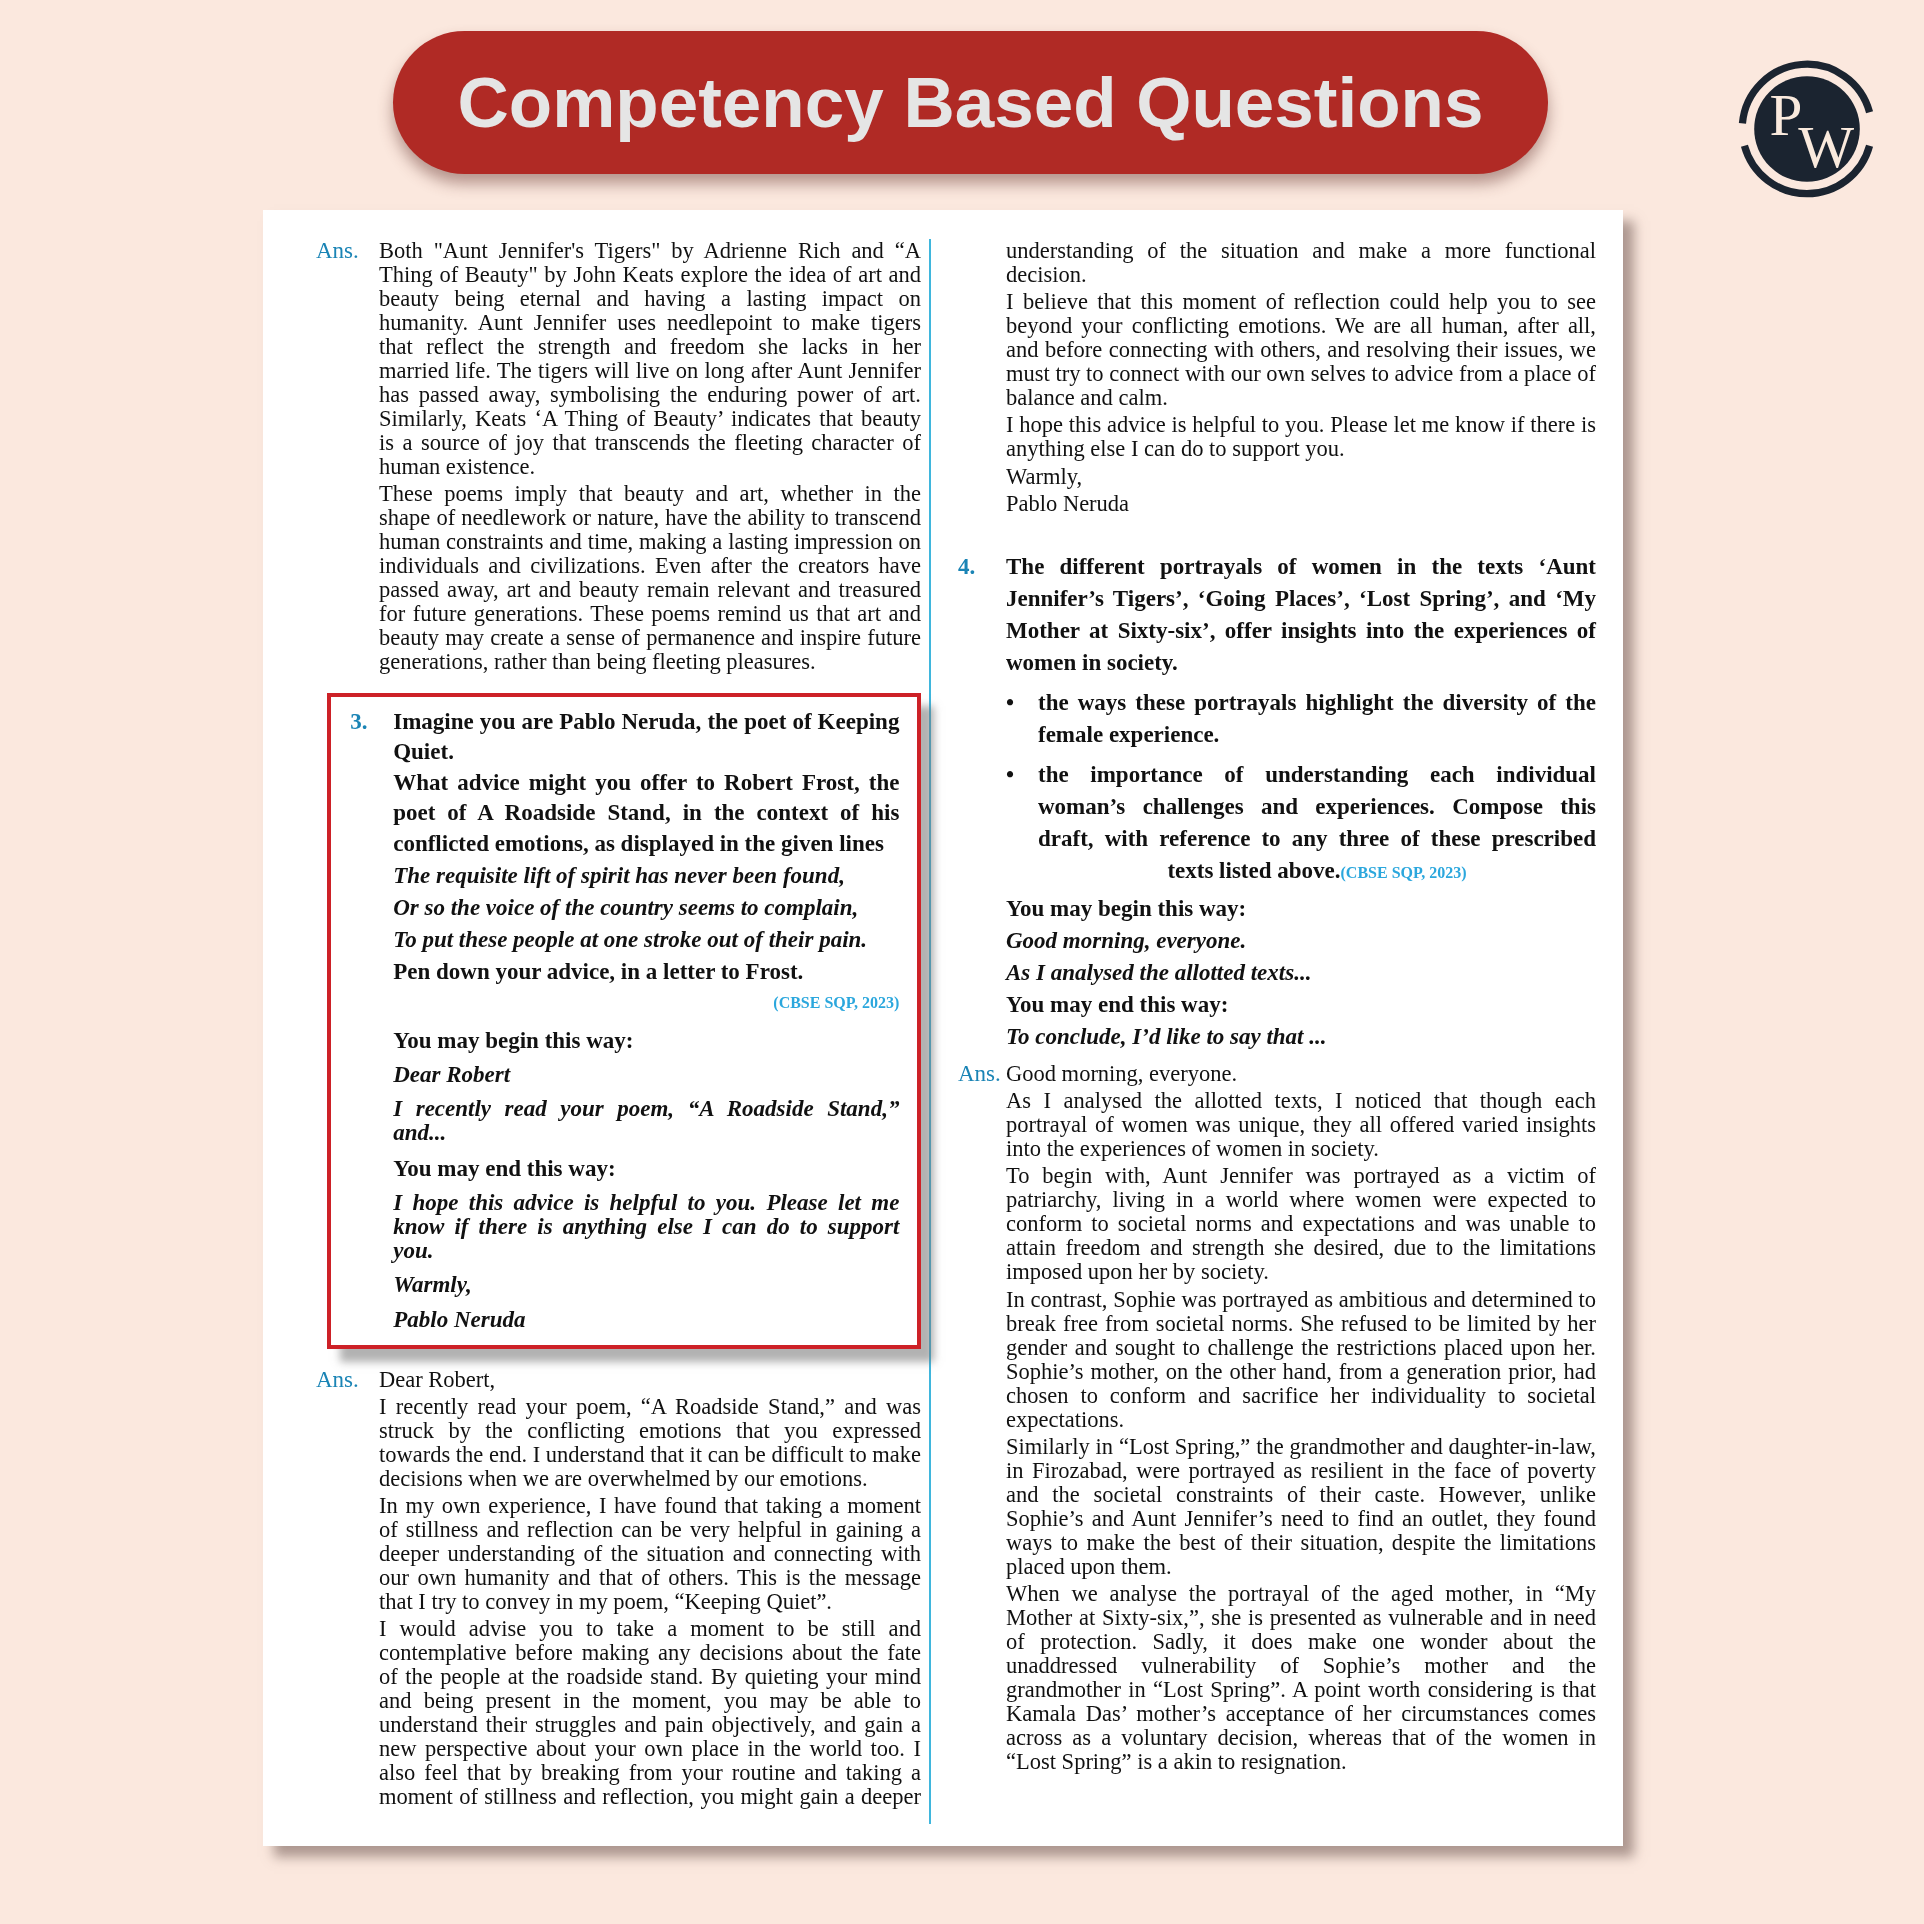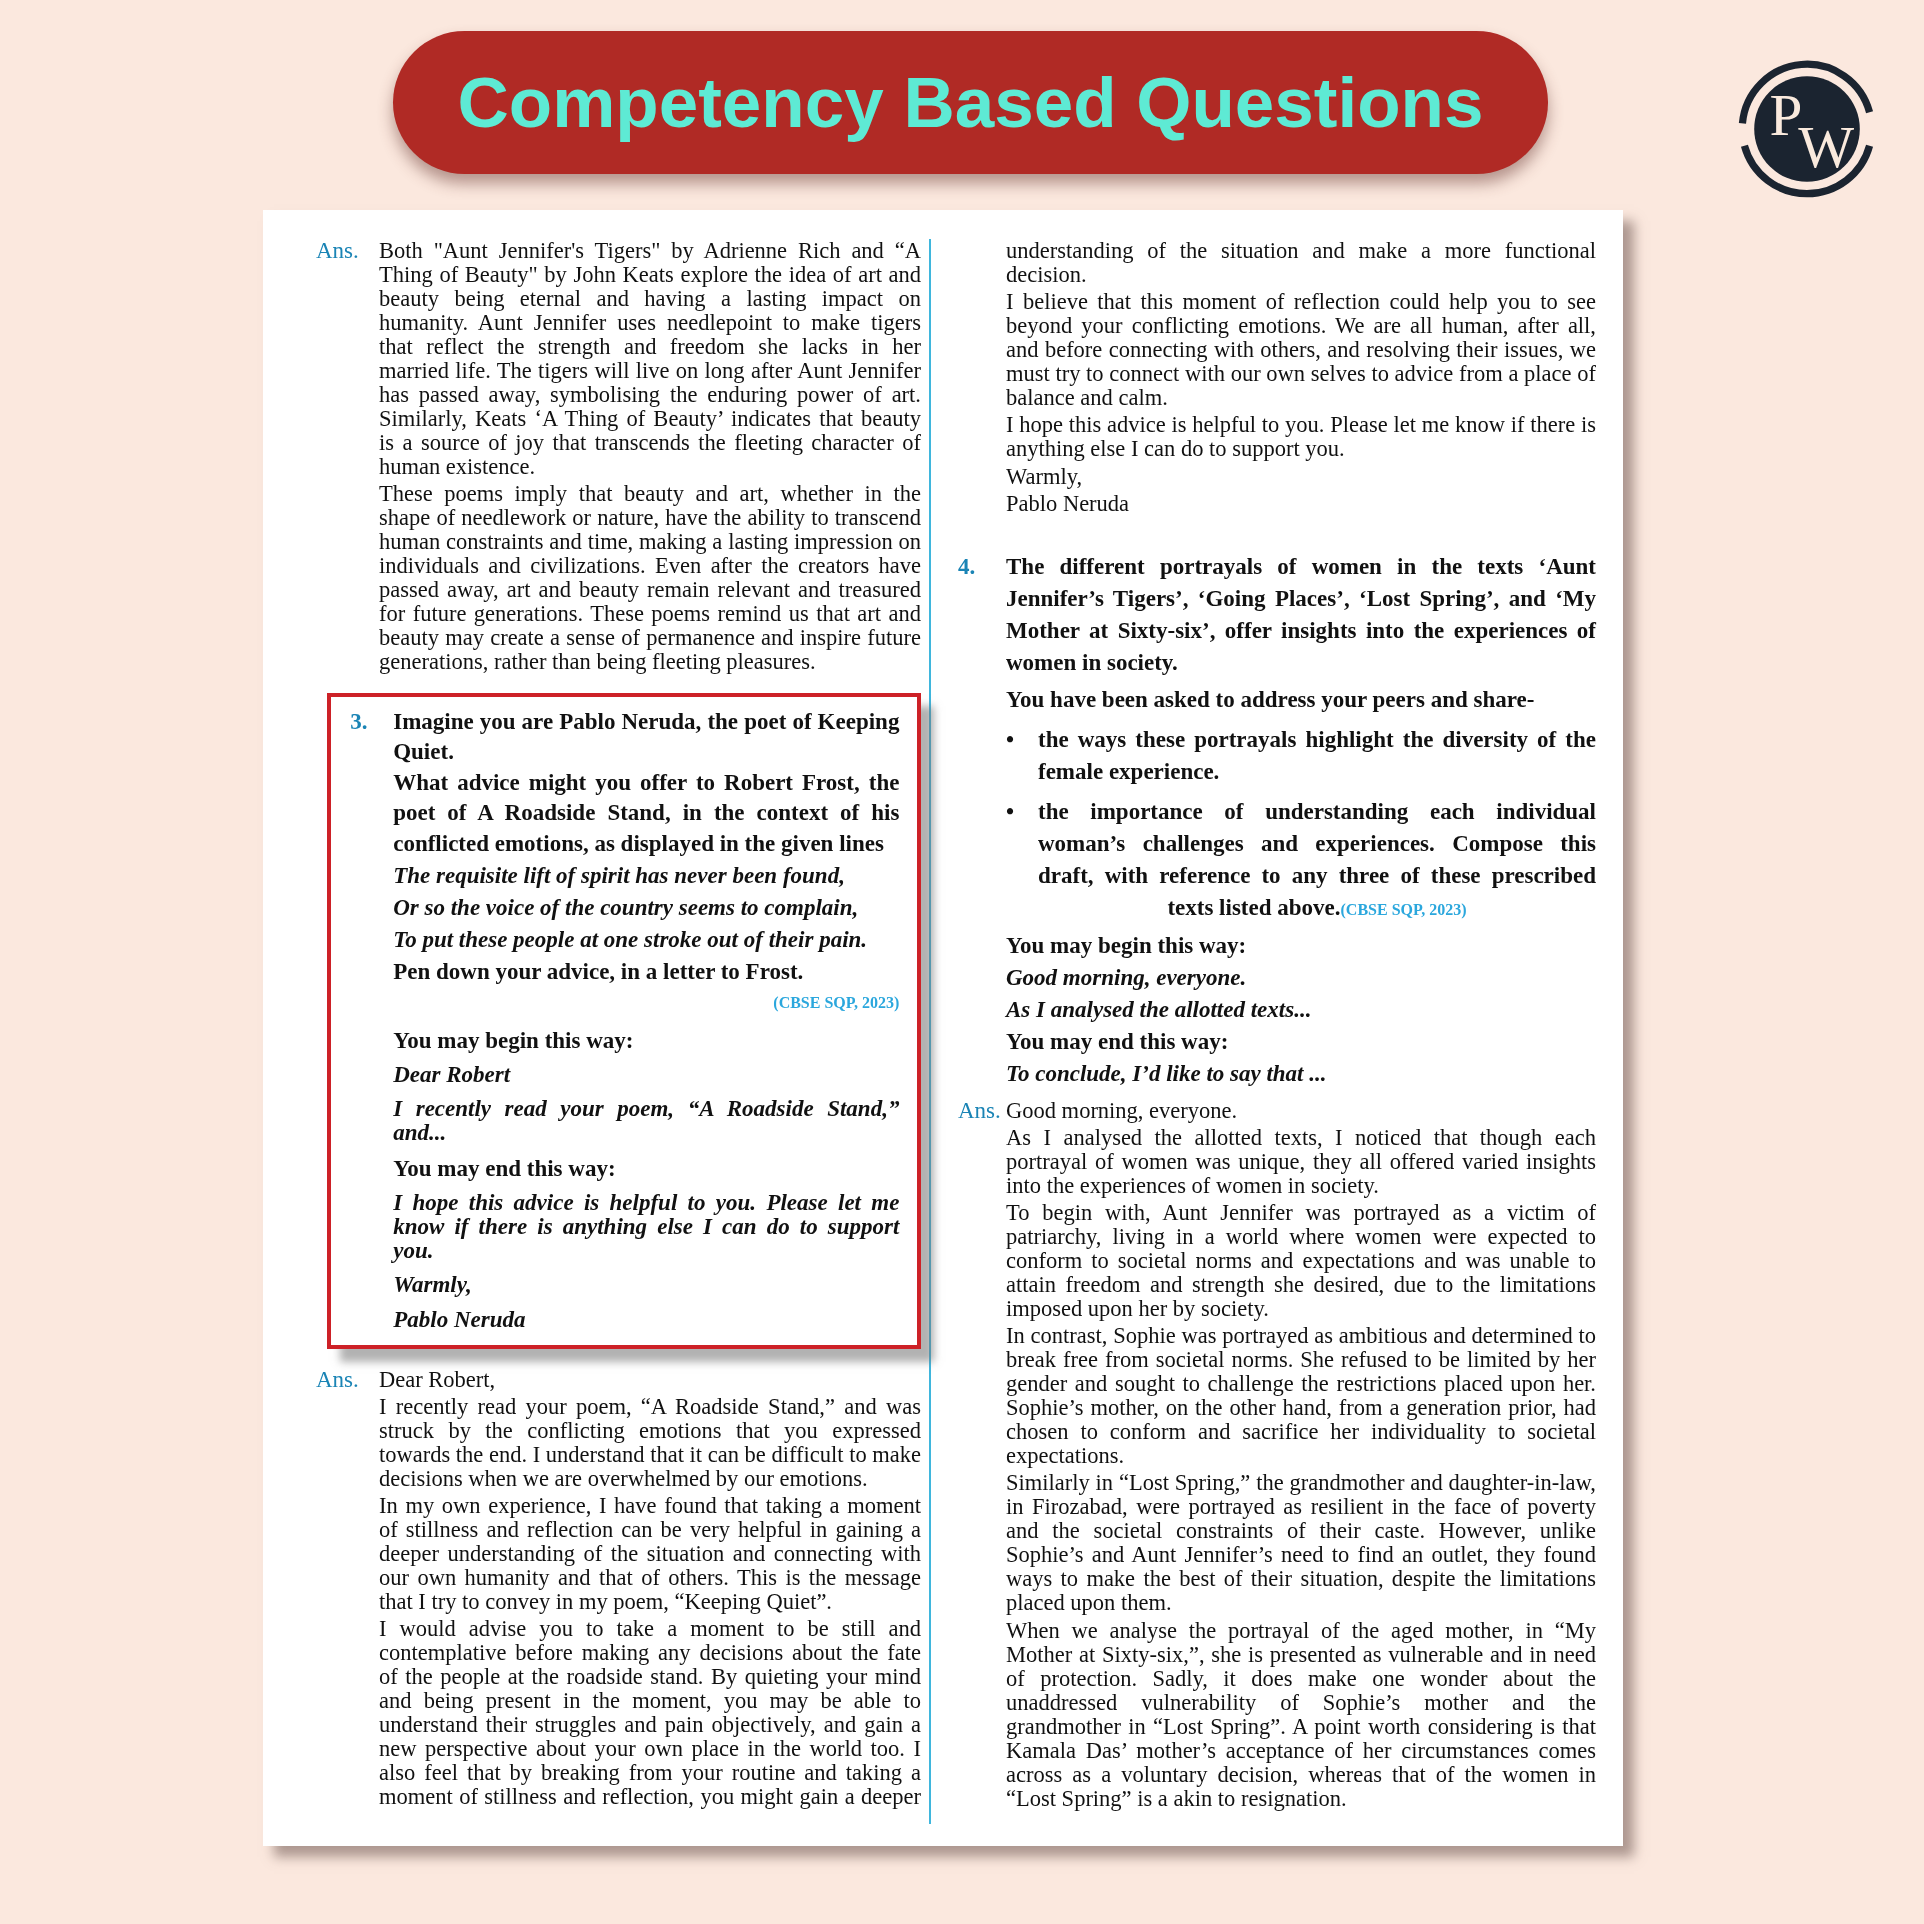--- a/index.html
+++ b/index.html
@@ -23,21 +23,21 @@
 
   
   .banner{
     position:absolute;left:393px;top:30.5px;width:1155px;height:143px;
     background:var(--banner-red,#b02a25);
     border-radius:74px;
     display:flex;align-items:center;justify-content:center;
     box-shadow:0 9.6px 14.4px rgba(96,45,40,.45);
   }
   .banner .title{
-    margin:0;color:#5eead4;
+    margin:0;color:#e5e5e5;
     font-family:"Liberation Sans", sans-serif;
     font-weight:bold;font-size:71px;letter-spacing:0px;white-space:nowrap;
   }
 
   
   .logo{position:absolute;left:1731px;top:53px;width:152px;height:152px;}
 
   
   .page{
     position:absolute;left:263px;top:210px;width:1360px;height:1636px;
@@ -181,21 +181,20 @@
           <p>I hope this advice is helpful to you. Please let me know if there is anything else I can do to support you.</p>
           <p>Warmly,</p>
           <p>Pablo Neruda</p>
         </div>
       </div>
 
       <div class="ans q4">
         <div class="qnum">4.</div>
         <div>
           <p class="qbold">The different portrayals of women in the texts ‘Aunt Jennifer’s Tigers’, ‘Going Places’, ‘Lost Spring’, and ‘My Mother at Sixty-six’, offer insights into the experiences of women in society.</p>
-          <p class="qbold" style="margin-top:4.8px;">You have been asked to address your peers and share-</p>
 
           <div class="bullet">
             <span class="dot"></span>
             <p class="qbold">the ways these portrayals highlight the diversity of the female experience.</p>
           </div>
 
           <div class="bullet">
             <span class="dot"></span>
             <div>
               <p class="qbold jlast">the importance of understanding each individual woman’s challenges and experiences. Compose this draft, with reference to any three of these prescribed</p>

